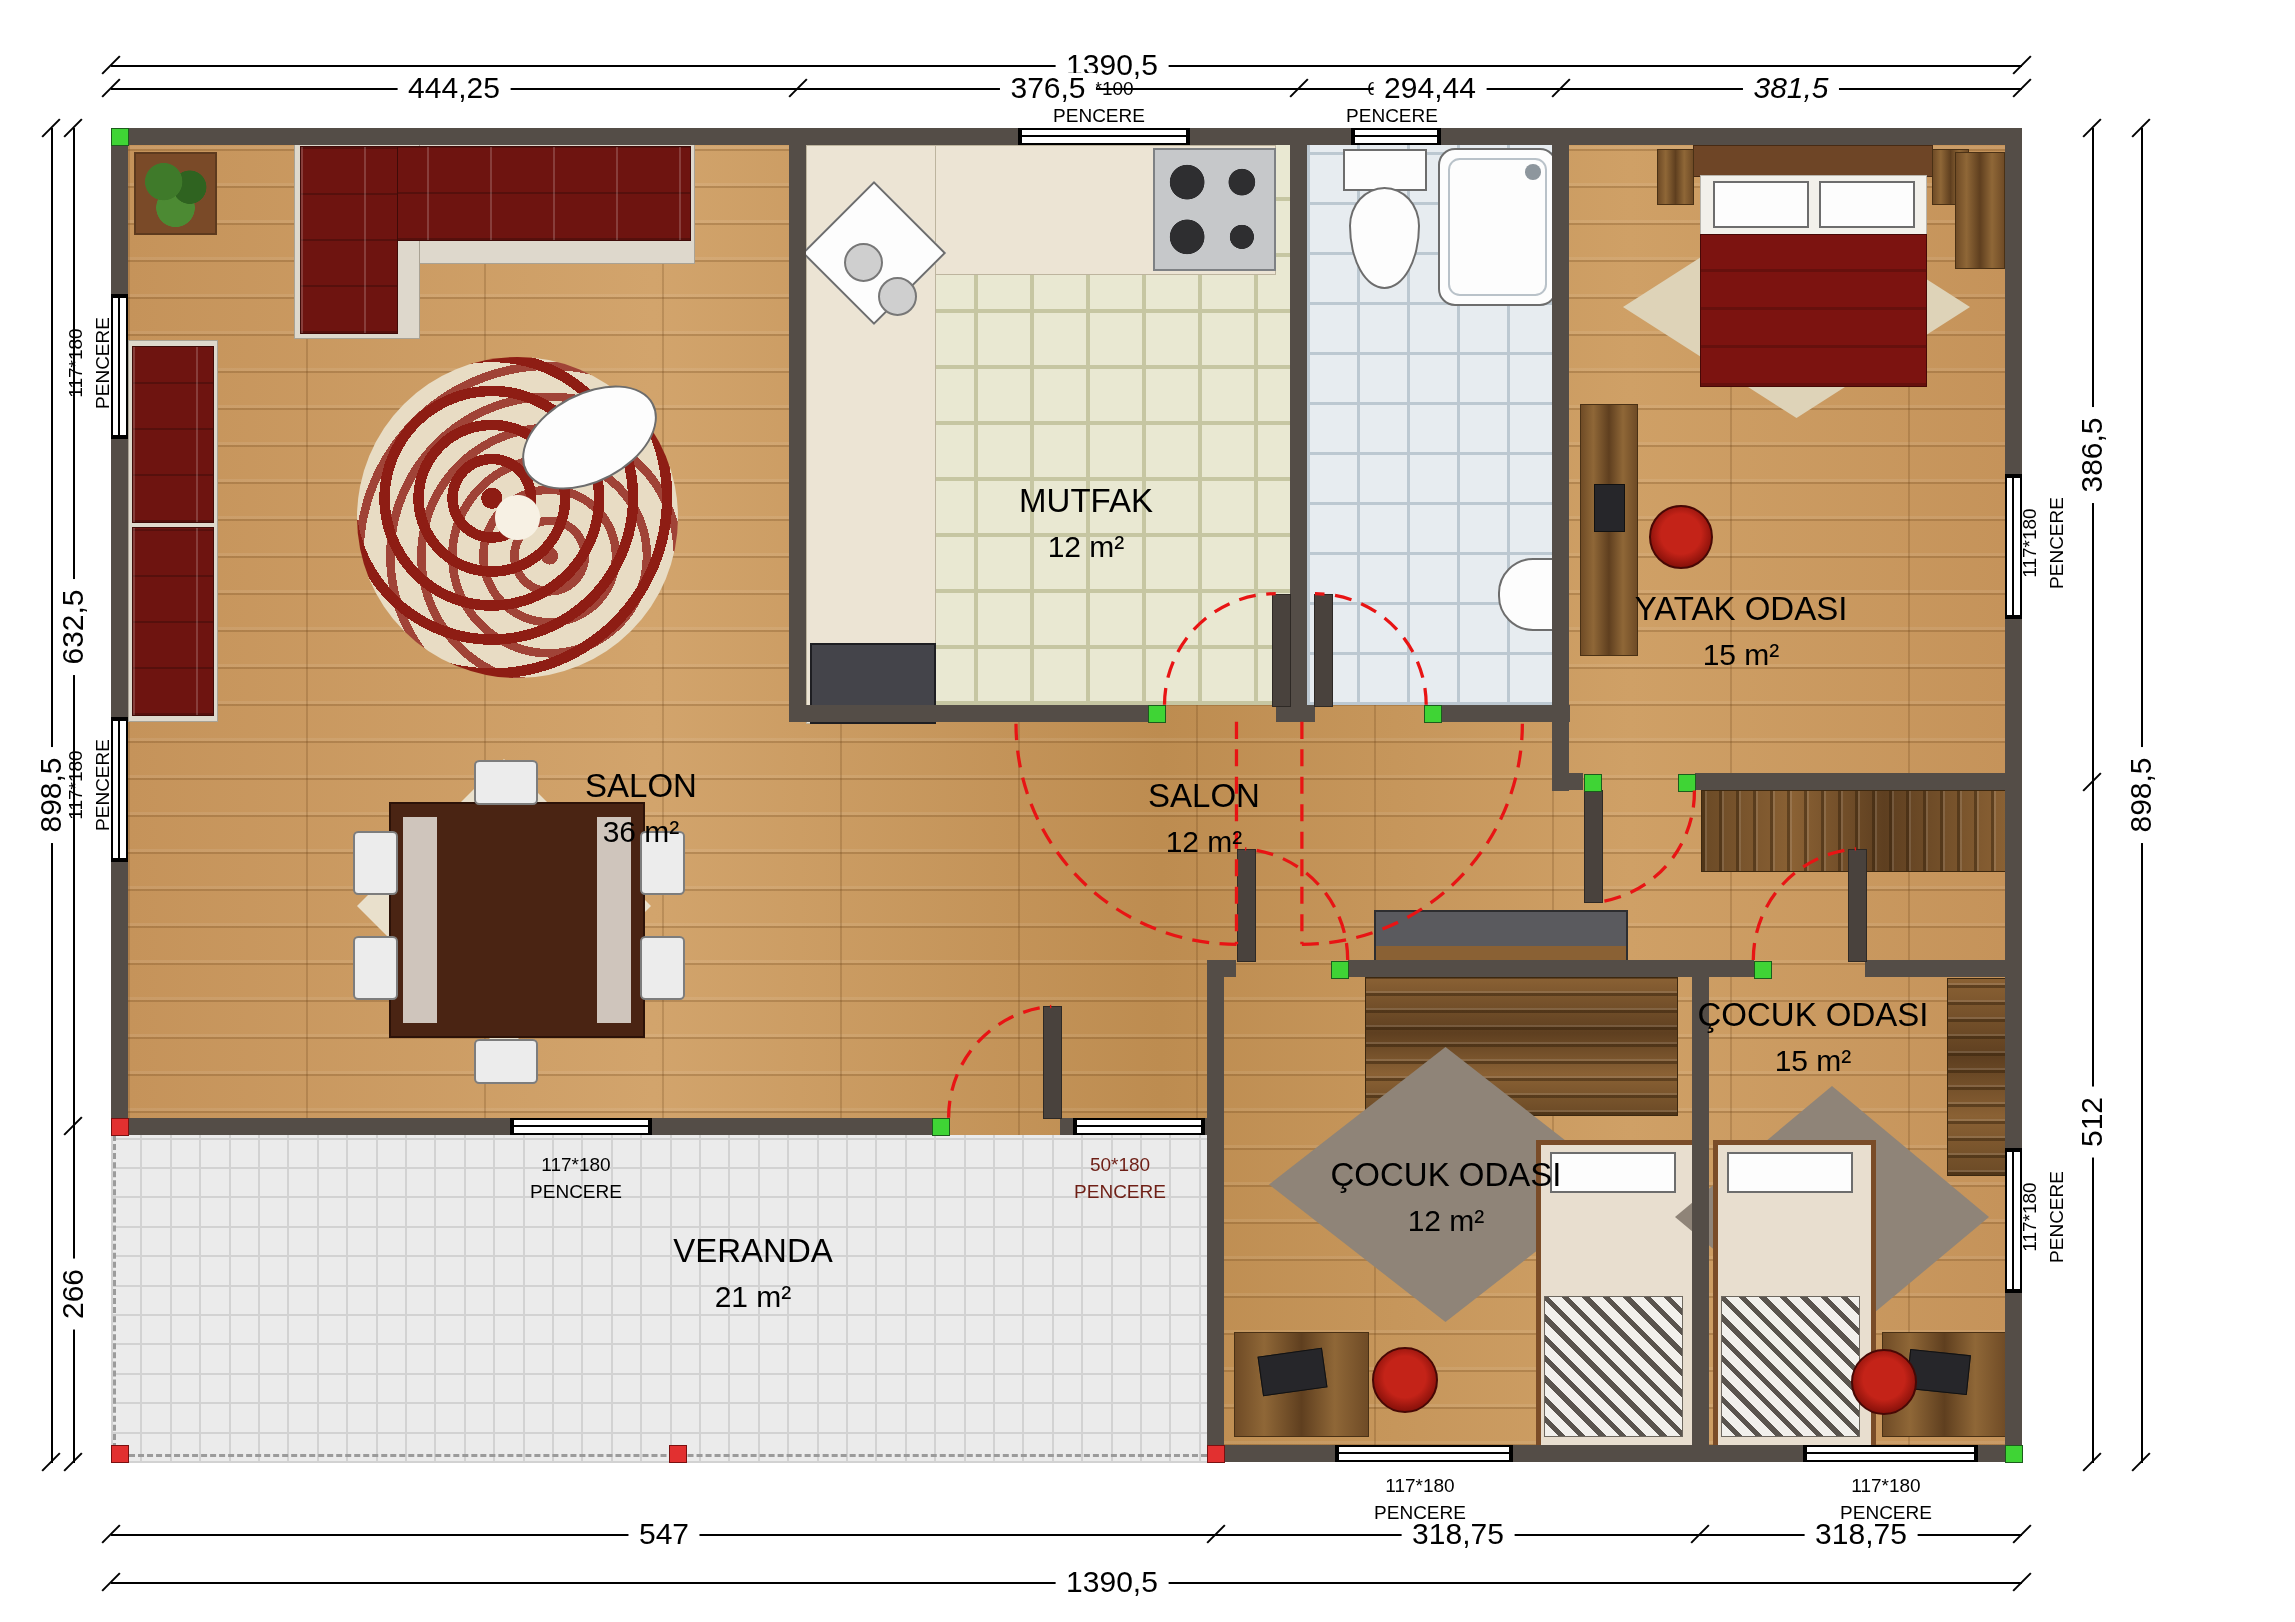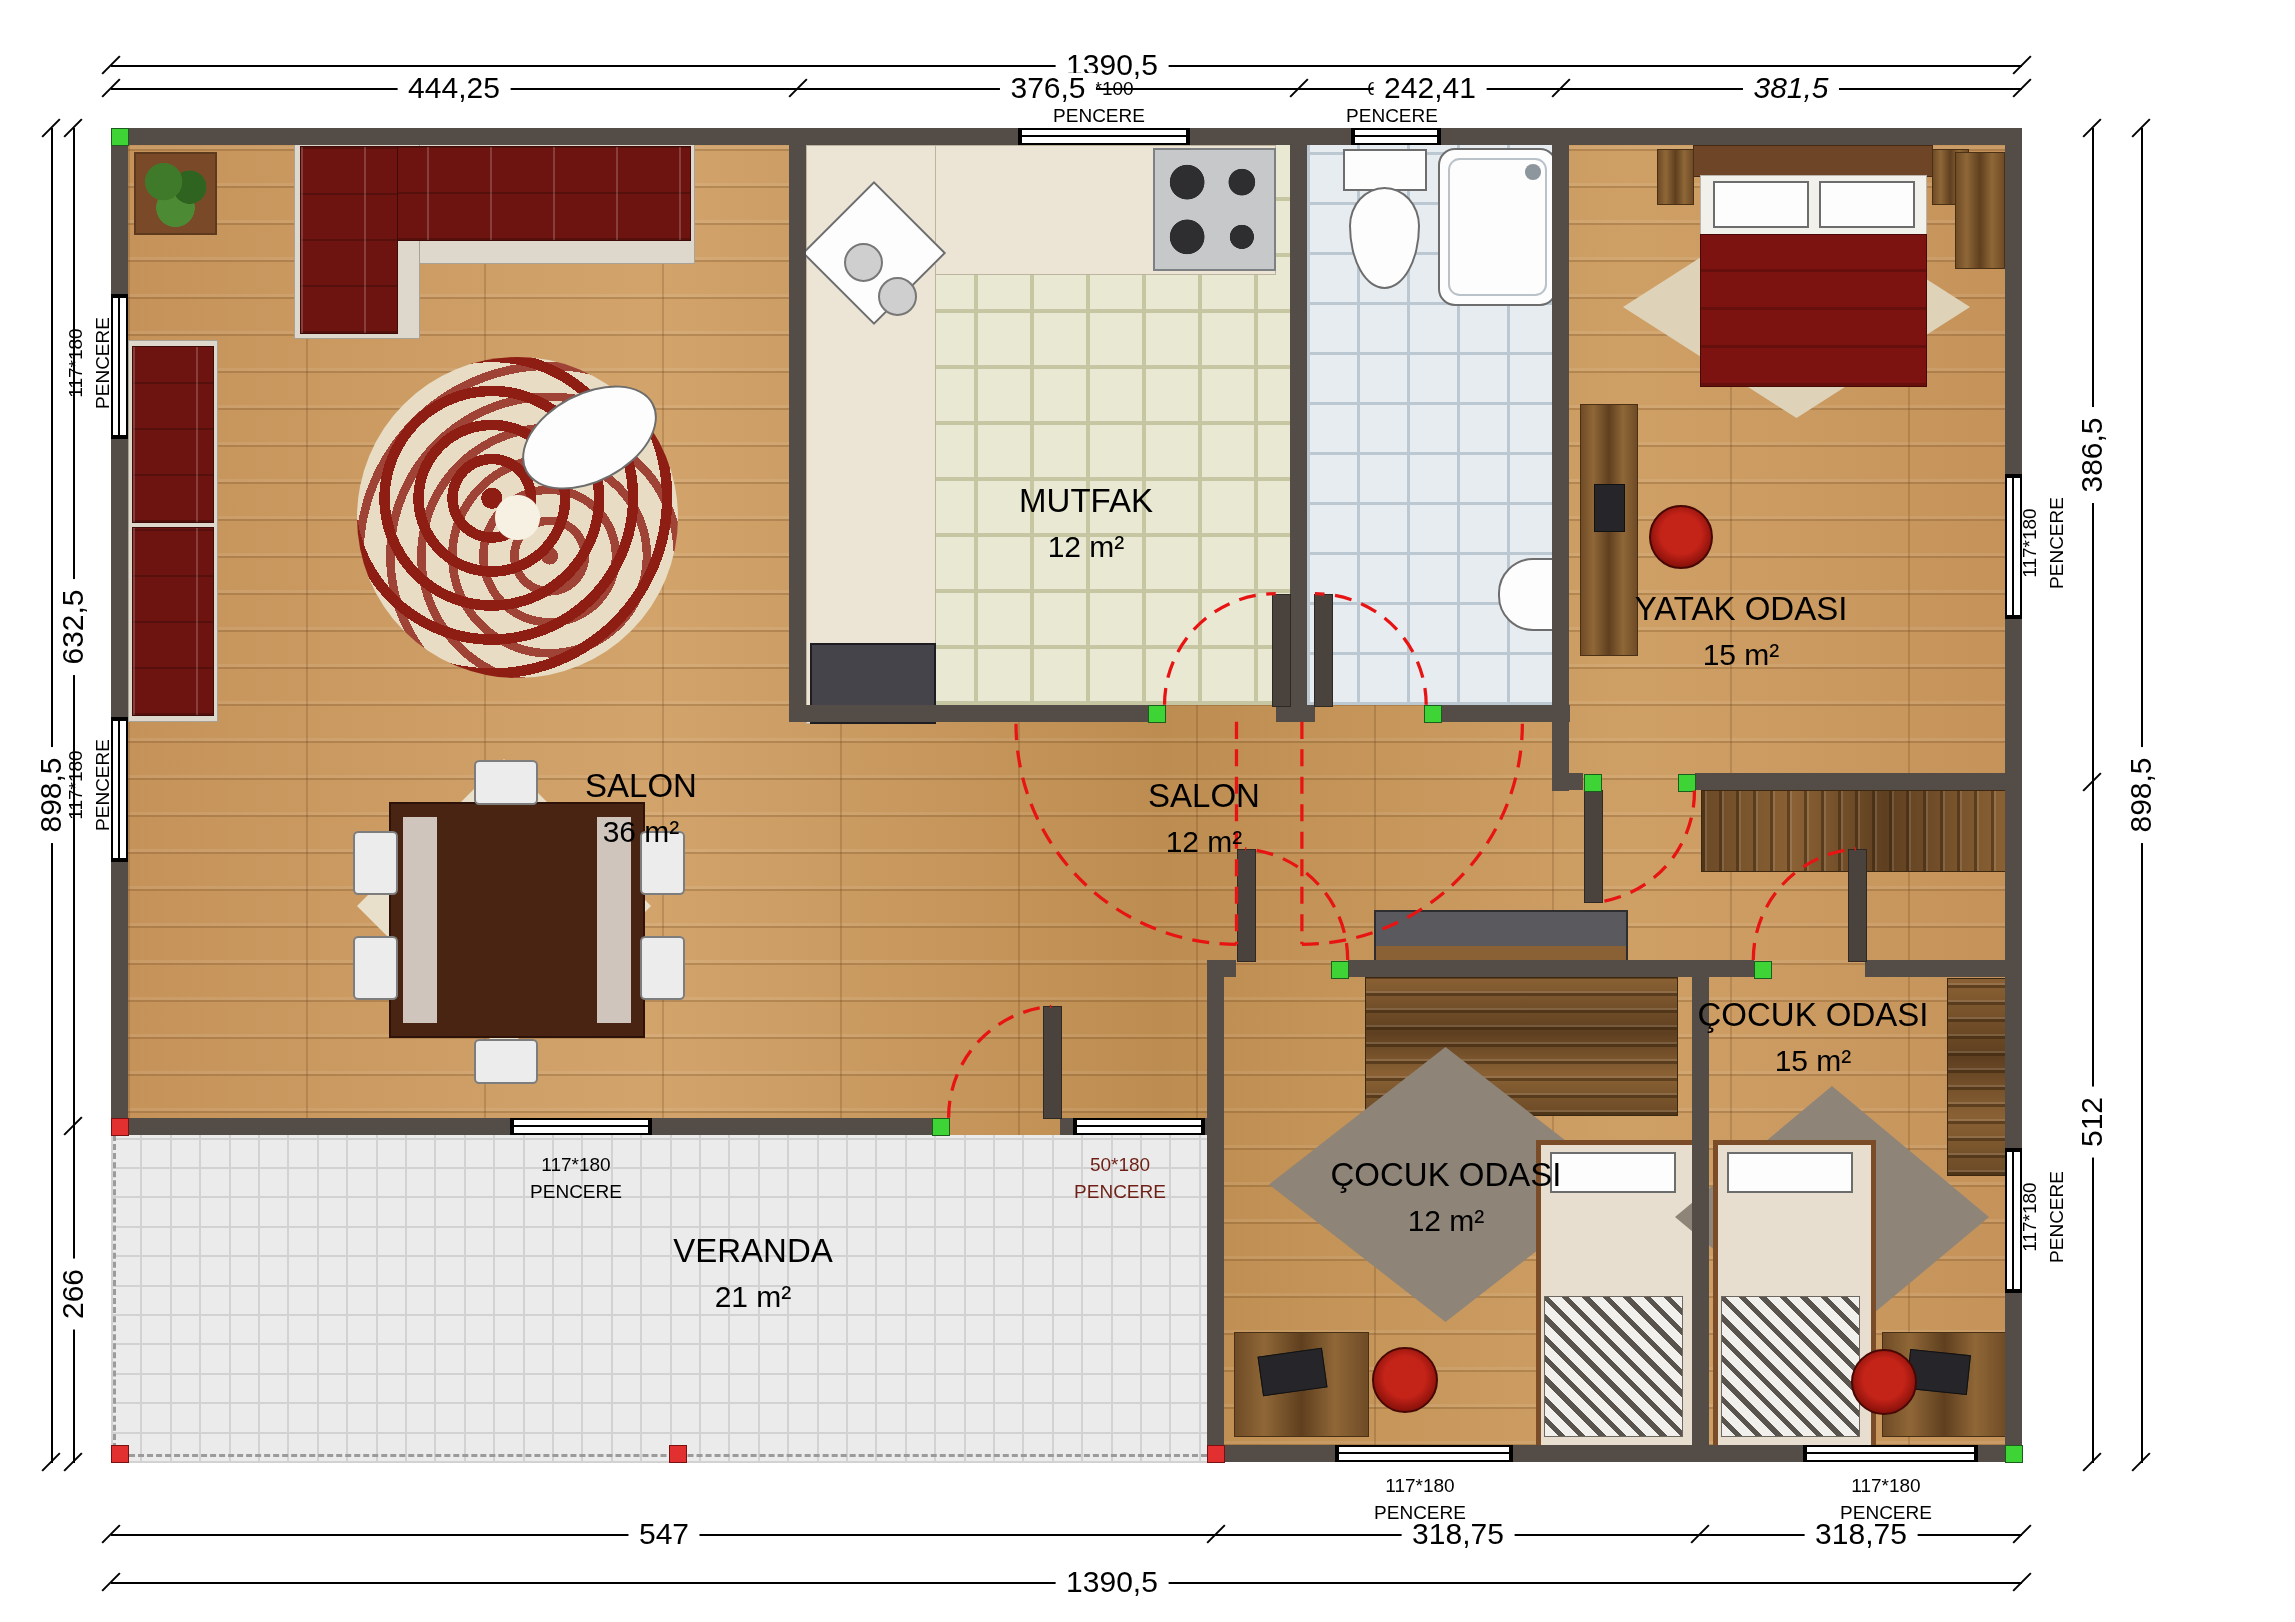--- a/index.html
+++ b/index.html
@@ -306,21 +306,21 @@
   <div class="dnum" style="left:1112px;top:65px;">1390,5</div>
 
   <div class="dlh" style="left:111px;top:88px;width:1911px;"></div>
   <div class="tick" style="left:111px;top:88px;"></div>
   <div class="tick" style="left:798px;top:88px;"></div>
   <div class="tick" style="left:1299px;top:88px;"></div>
   <div class="tick" style="left:1561px;top:88px;"></div>
   <div class="tick" style="left:2022px;top:88px;"></div>
   <div class="dnum" style="left:454px;top:88px;">444,25</div>
   <div class="dnum" style="left:1048px;top:88px;">376,5</div>
-  <div class="dnum" style="left:1430px;top:88px;">242,41</div>
+  <div class="dnum" style="left:1430px;top:88px;">294,44</div>
   <div class="dnum" style="left:1791px;top:88px;font-style:italic;">381,5</div>
 
   <div class="dlh" style="left:111px;top:1534px;width:1911px;"></div>
   <div class="tick" style="left:111px;top:1534px;"></div>
   <div class="tick" style="left:1216px;top:1534px;"></div>
   <div class="tick" style="left:1700px;top:1534px;"></div>
   <div class="tick" style="left:2022px;top:1534px;"></div>
   <div class="dnum" style="left:664px;top:1534px;">547</div>
   <div class="dnum" style="left:1458px;top:1534px;">318,75</div>
   <div class="dnum" style="left:1861px;top:1534px;">318,75</div>

